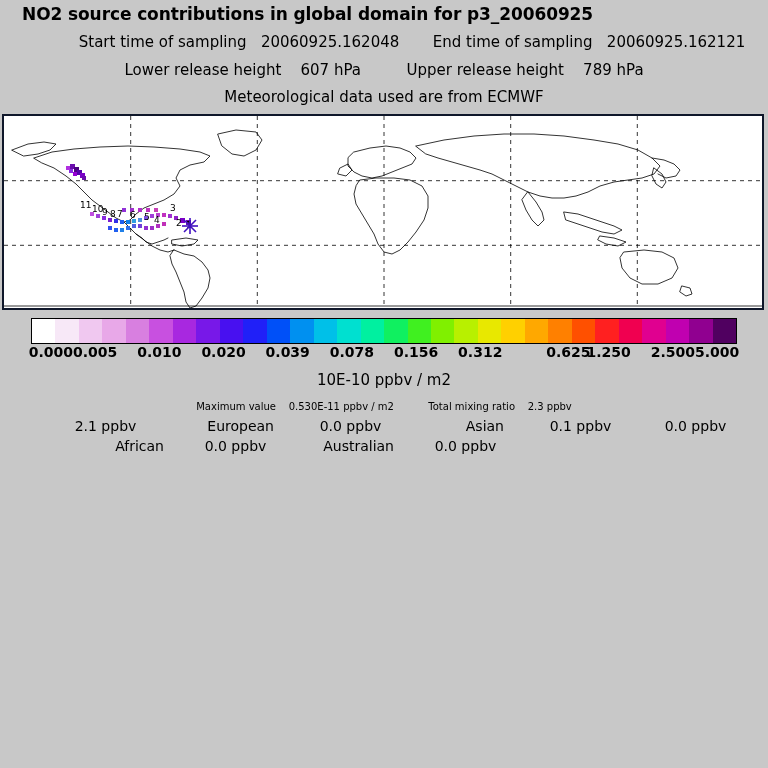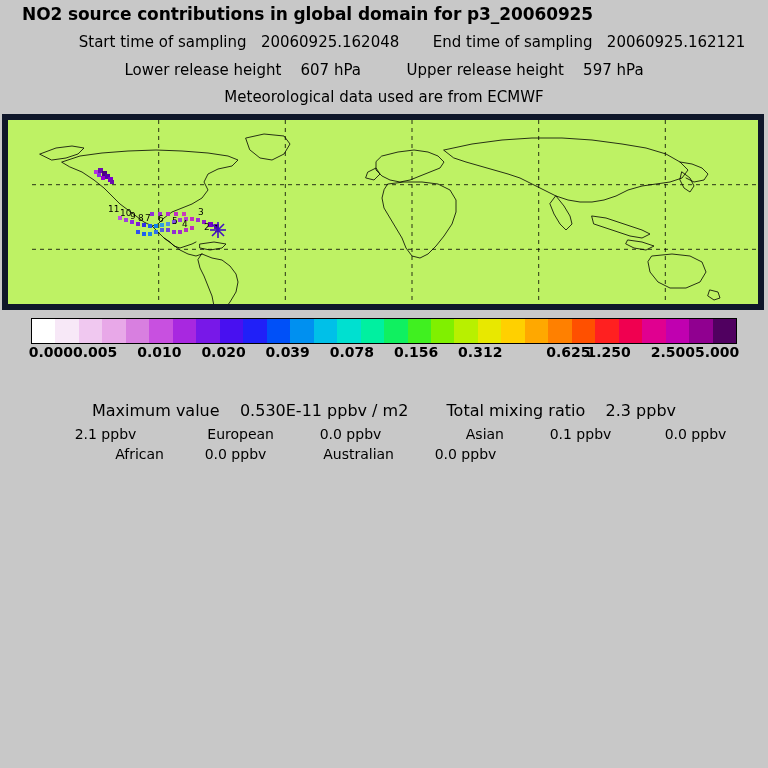--- a/index.html
+++ b/index.html
@@ -40,25 +40,24 @@
   .gap-a { width: 24px; display: inline-block; }
   .gap-b { width: 36px; display: inline-block; }
 
   
   #map-panel {
     position: absolute;
     left: 2px;
     top: 114px;
     width: 762px;
     height: 196px;
-    background: #bef264;
-    border: 6px solid #0f172a;
+    background: #ffffff;
+    border: 2px solid #0f172a;
     box-sizing: border-box;
     overflow: hidden;
-    padding-left: 24px;
   }
   #map-svg { display: block; }
 
   
   #colorbar {
     position: absolute;
     left: 31px;
     top: 318px;
     width: 706px;
     height: 26px;
@@ -94,21 +93,21 @@
 
   
   #stats {
     position: absolute;
     top: 401px;
     left: 0;
     width: 768px;
   }
   #stats .maxrow {
     text-align: center;
-    font-size: 16px;
+    font-size: 10px;
     white-space: nowrap;
   }
   #stats .maxrow .sp { display: inline-block; width: 28px; }
   .regions {
     margin-top: 6px;
     display: grid;
     grid-template-columns: 150px 110px 120px 110px 120px 110px;
     justify-content: center;
     row-gap: 4px;
     font-size: 14px;
@@ -133,21 +132,21 @@
     <span class="sub-seg">20060925.162121</span>
   </div>
 
   <div class="subline l2">
     <span class="sub-seg">Lower release height</span>
     <span>&nbsp;&nbsp;</span>
     <span class="sub-seg">607 hPa</span>
     <span class="gap-b"></span>
     <span class="sub-seg">Upper release height</span>
     <span>&nbsp;&nbsp;</span>
-    <span class="sub-seg">597 hPa</span>
+    <span class="sub-seg">789 hPa</span>
   </div>
 
   <div class="subline l3">Meteorological data used are from ECMWF</div>
 
   <div id="map-panel">
     <svg id="map-svg" width="760" height="194" viewBox="0 0 760 194">
 
       <g stroke="#000000" stroke-width="0.8" stroke-dasharray="4,4" fill="none">
         <line x1="0" y1="64.7" x2="760" y2="64.7"></line>
         <line x1="0" y1="129.3" x2="760" y2="129.3"></line>
@@ -300,20 +299,21 @@
       <span style="left: 223.545px;">0.020</span>
       <span style="left: 287.727px;">0.039</span>
       <span style="left: 351.909px;">0.078</span>
       <span style="left: 416.091px;">0.156</span>
       <span style="left: 480.273px;">0.312</span>
       <span style="left: 544.455px; margin-left: 24px;">0.625</span>
       <span style="left: 608.636px;">1.250</span>
       <span style="left: 672.818px;">2.500</span>
       <span style="left: 734px; transform: translateX(-88%);">5.000</span>
     </div>
+  <div id="cb-unit">10E-10 ppbv / m2</div>
 
   <div id="stats">
     <div class="maxrow">
       <span>Maximum value</span>
       <span>&nbsp;&nbsp;</span>
       <span>0.530E-11 ppbv / m2</span>
       <span class="sp"></span>
       <span>Total mixing ratio</span>
       <span>&nbsp;&nbsp;</span>
       <span>2.3 ppbv</span>

